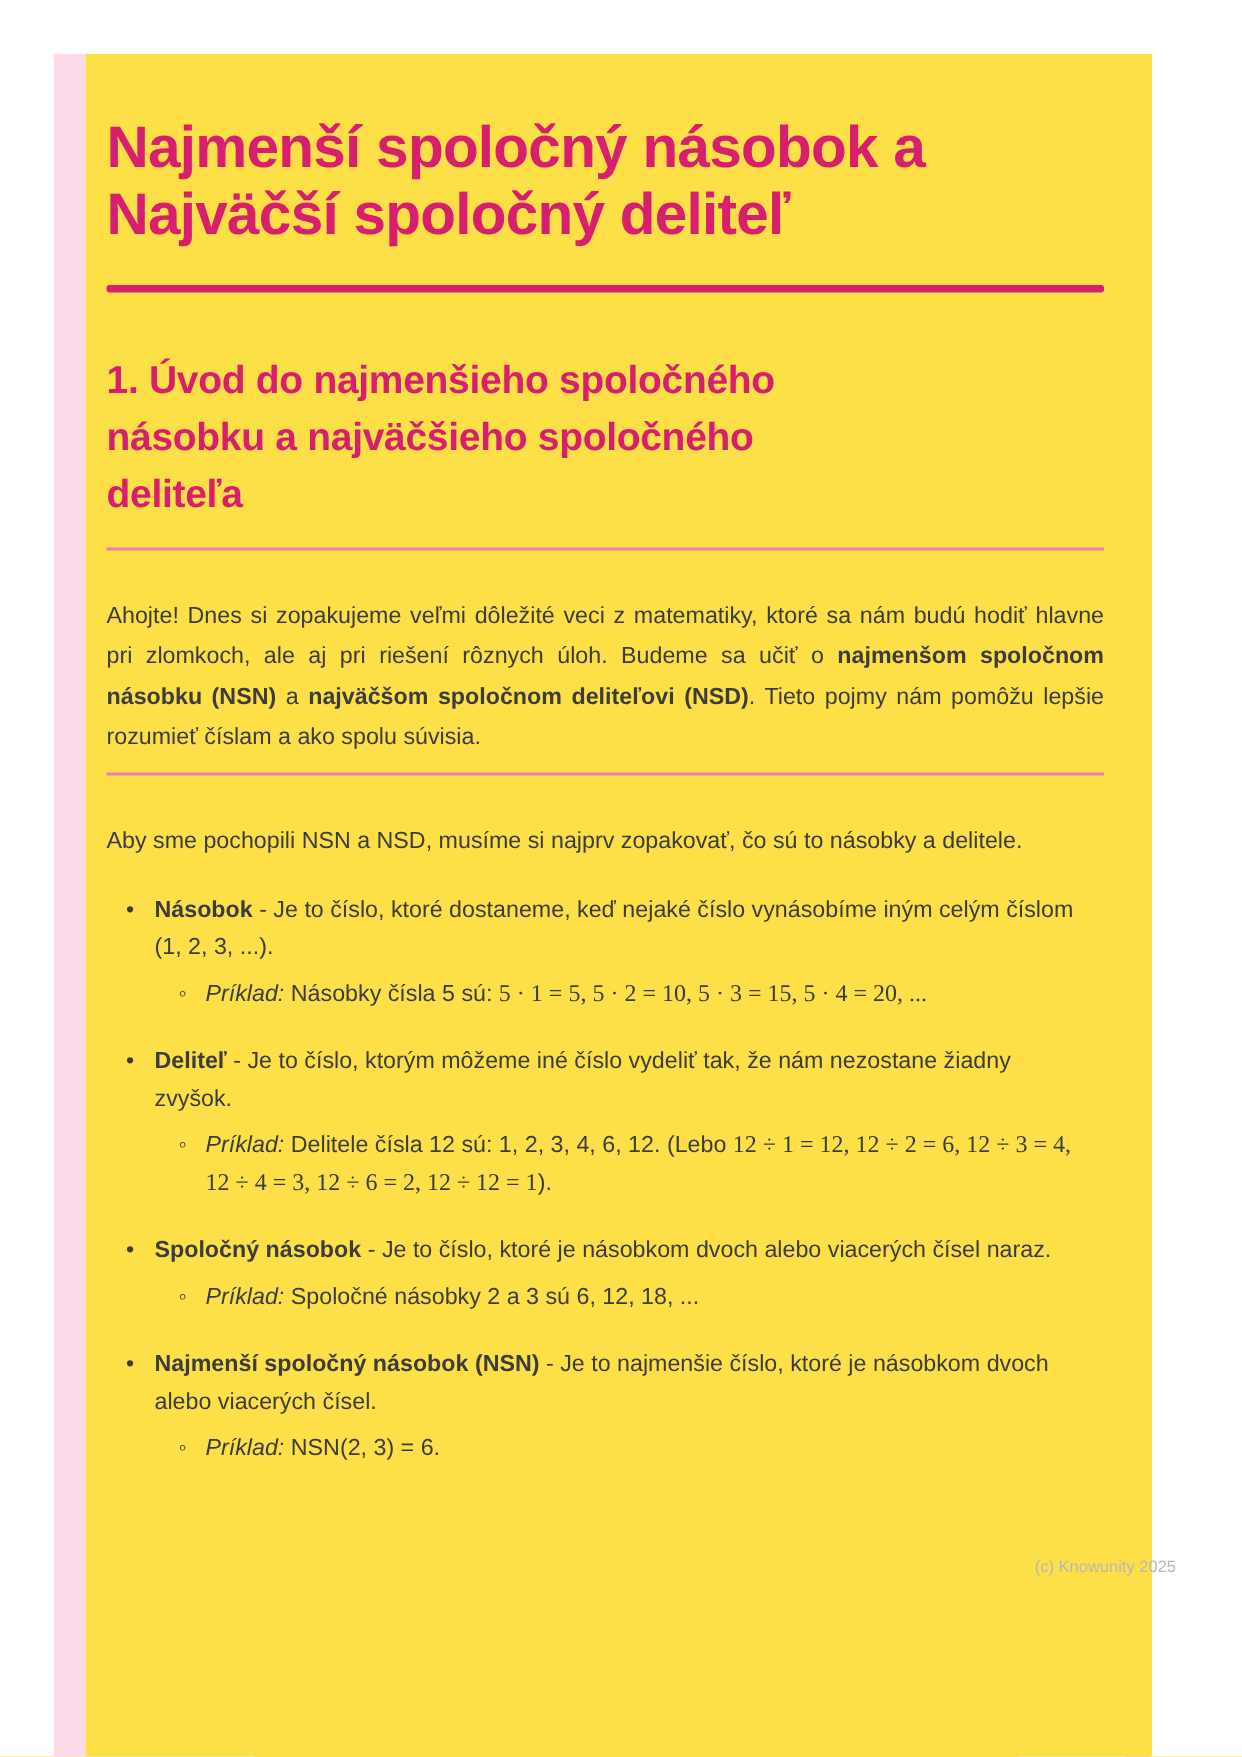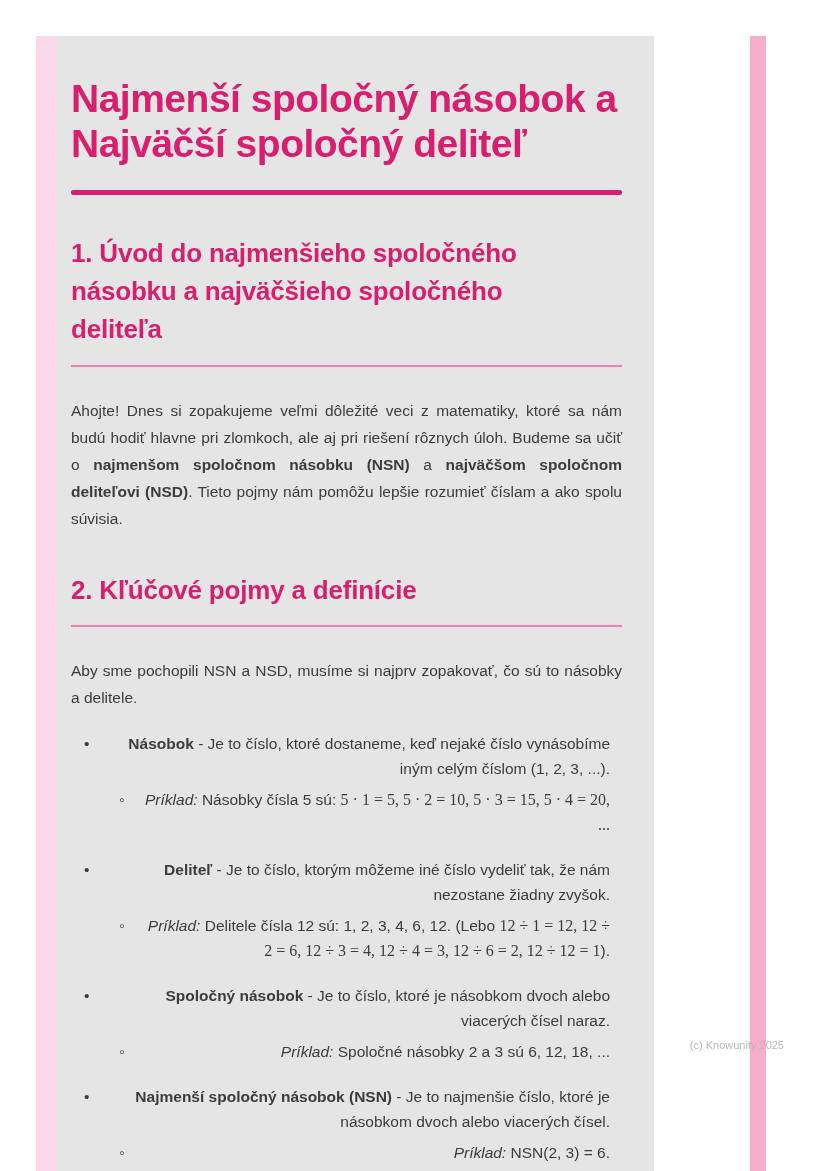--- a/index.html
+++ b/index.html
@@ -13,22 +13,22 @@
   }
   .stripe-left {
     position:absolute; left:36px; top:36px; width:21px; bottom:0;
     background:#fbd9e8;
   }
   .stripe-right {
     position:absolute; left:750px; top:36px; width:16px; bottom:0;
     background:#f6aecb;
   }
   .sheet {
-    position:absolute; left:57px; top:36px; width:597px; bottom:0;
-    background:#e5e5e5;
+    position:absolute; left:57px; top:36px; width:711px; bottom:0;
+    background:#fde047;
   }
   .content {
     padding:40px 32px 0 14px;
   }
   h1.doc-title {
     font-size:39px;
     line-height:1.16;
     font-weight:bold;
     color:#d81f6f;
     margin:0 0 24px 0;
@@ -58,21 +58,20 @@
   p.para {
     font-size:15.5px;
     line-height:27px;
     text-align:justify;
     margin:0 0 10px 0;
   }
   .main-list {
     list-style:none;
     margin:20px 12px 0 0;
     padding:0;
-    text-align:right;
   }
   .main-list > li {
     position:relative;
     padding-left:32px;
     margin:0 0 20px 0;
     font-size:15.5px;
     line-height:25px;
   }
   .main-list > li::before {
     content:"\2022";
@@ -125,21 +124,20 @@
 
     <section>
       <h2 class="section-heading">1. Úvod do najmenšieho spoločného
 násobku a najväčšieho spoločného
 deliteľa</h2>
       <div class="rule-thin"></div>
       <p class="para"><span>Ahojte! Dnes si zopakujeme veľmi dôležité veci z matematiky, ktoré sa nám budú hodiť hlavne pri zlomkoch, ale aj pri riešení rôznych úloh. Budeme sa učiť o </span><span class="bold">najmenšom spoločnom násobku (NSN)</span><span> a </span><span class="bold">najväčšom spoločnom deliteľovi (NSD)</span><span>. Tieto pojmy nám pomôžu lepšie rozumieť číslam a ako spolu súvisia.</span></p>
     </section>
 
     <section>
-      <h2 class="section-heading">2. Kľúčové pojmy a definície</h2>
       <div class="rule-thin"></div>
       <p class="para">Aby sme pochopili NSN a NSD, musíme si najprv zopakovať, čo sú to násobky a delitele.</p>
 
       <ul class="main-list">
 
         <li>
           <span class="bold">Násobok</span><span> - Je to číslo, ktoré dostaneme, keď nejaké číslo vynásobíme iným celým číslom (1, 2, 3, ...).</span>
           <ul class="sub-list">
             <li><span class="italic">Príklad:</span><span> Násobky čísla 5 sú: </span><span class="math">5 · 1 = 5, 5 · 2 = 10, 5 · 3 = 15, 5 · 4 = 20, ...</span><span></span></li>
           </ul>

